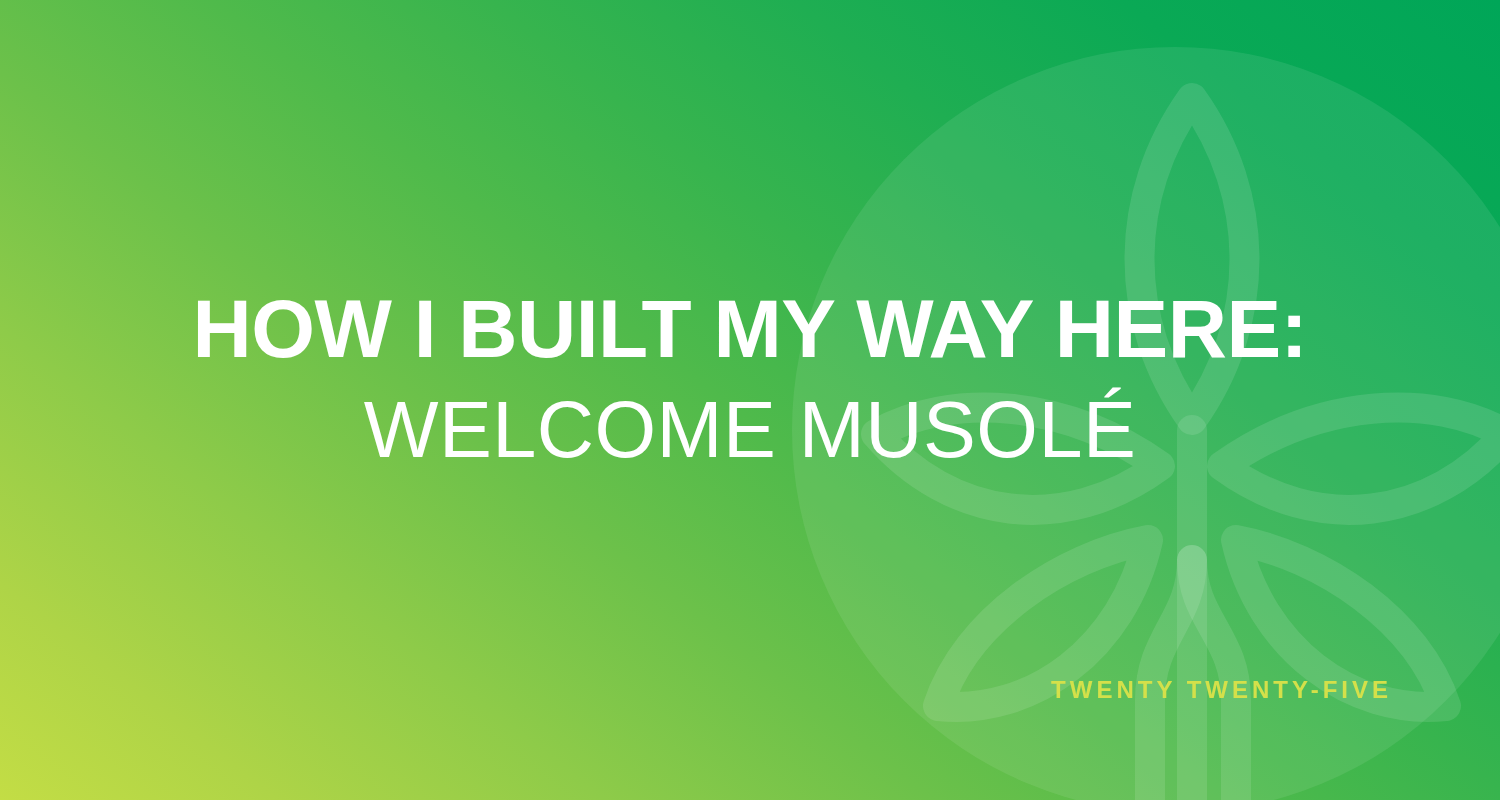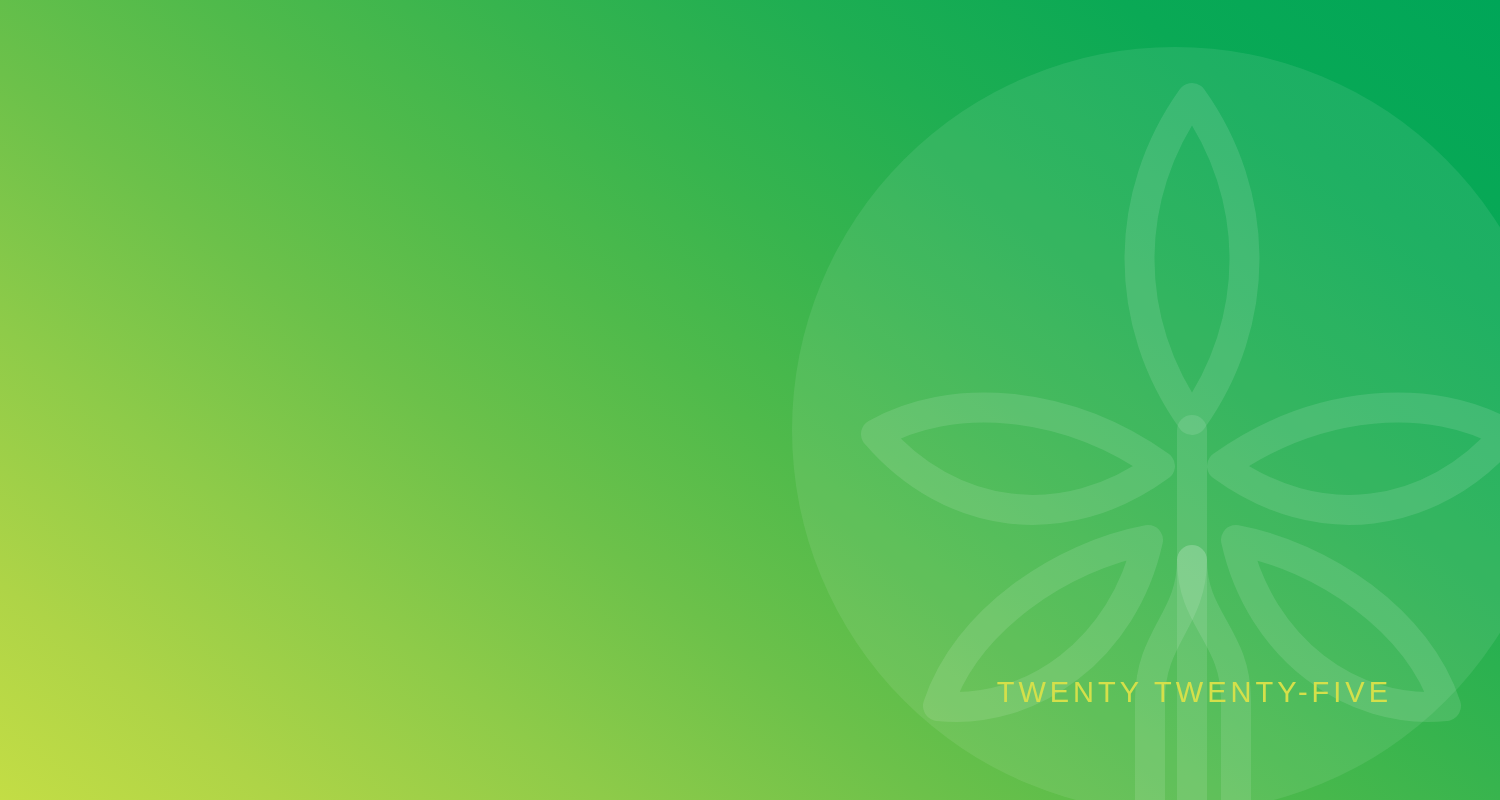--- a/index.html
+++ b/index.html
@@ -72,22 +72,22 @@
     font-weight: 300;
     letter-spacing: 0.5px;
     white-space: nowrap;
     transform: scaleX(0.99);
   }
 
   .year {
     position: absolute;
     right: 108px;
     top: 678px;
-    font-size: 29px;
-    font-weight: normal;
+    font-size: 24px;
+    font-weight: bold;
     letter-spacing: 4px;
     line-height: 1;
     white-space: nowrap;
     text-align: right;
   }
 </style>
 </head>
 <body>
 
 <div class="slide">
@@ -126,16 +126,20 @@
                  C1352 716 1260 648 1236 540 Z"></path>
 
         <path d="M1192 430 L1192 816"></path>
         <path d="M1192 560 C1192 620 1150 636 1150 700 L1150 816"></path>
         <path d="M1192 560 C1192 620 1236 636 1236 700 L1236 816"></path>
       </g>
     </g>
   </svg>
 
 
+  <div class="headline">
+    <span class="headline-line1">HOW I BUILT MY WAY HERE:</span>
+    <span class="headline-line2">WELCOME MUSOLÉ</span>
+  </div>
 
   <div class="year" style="color:#d4e04a;">TWENTY TWENTY-FIVE</div>
 
 </div>
 
 </body></html>

